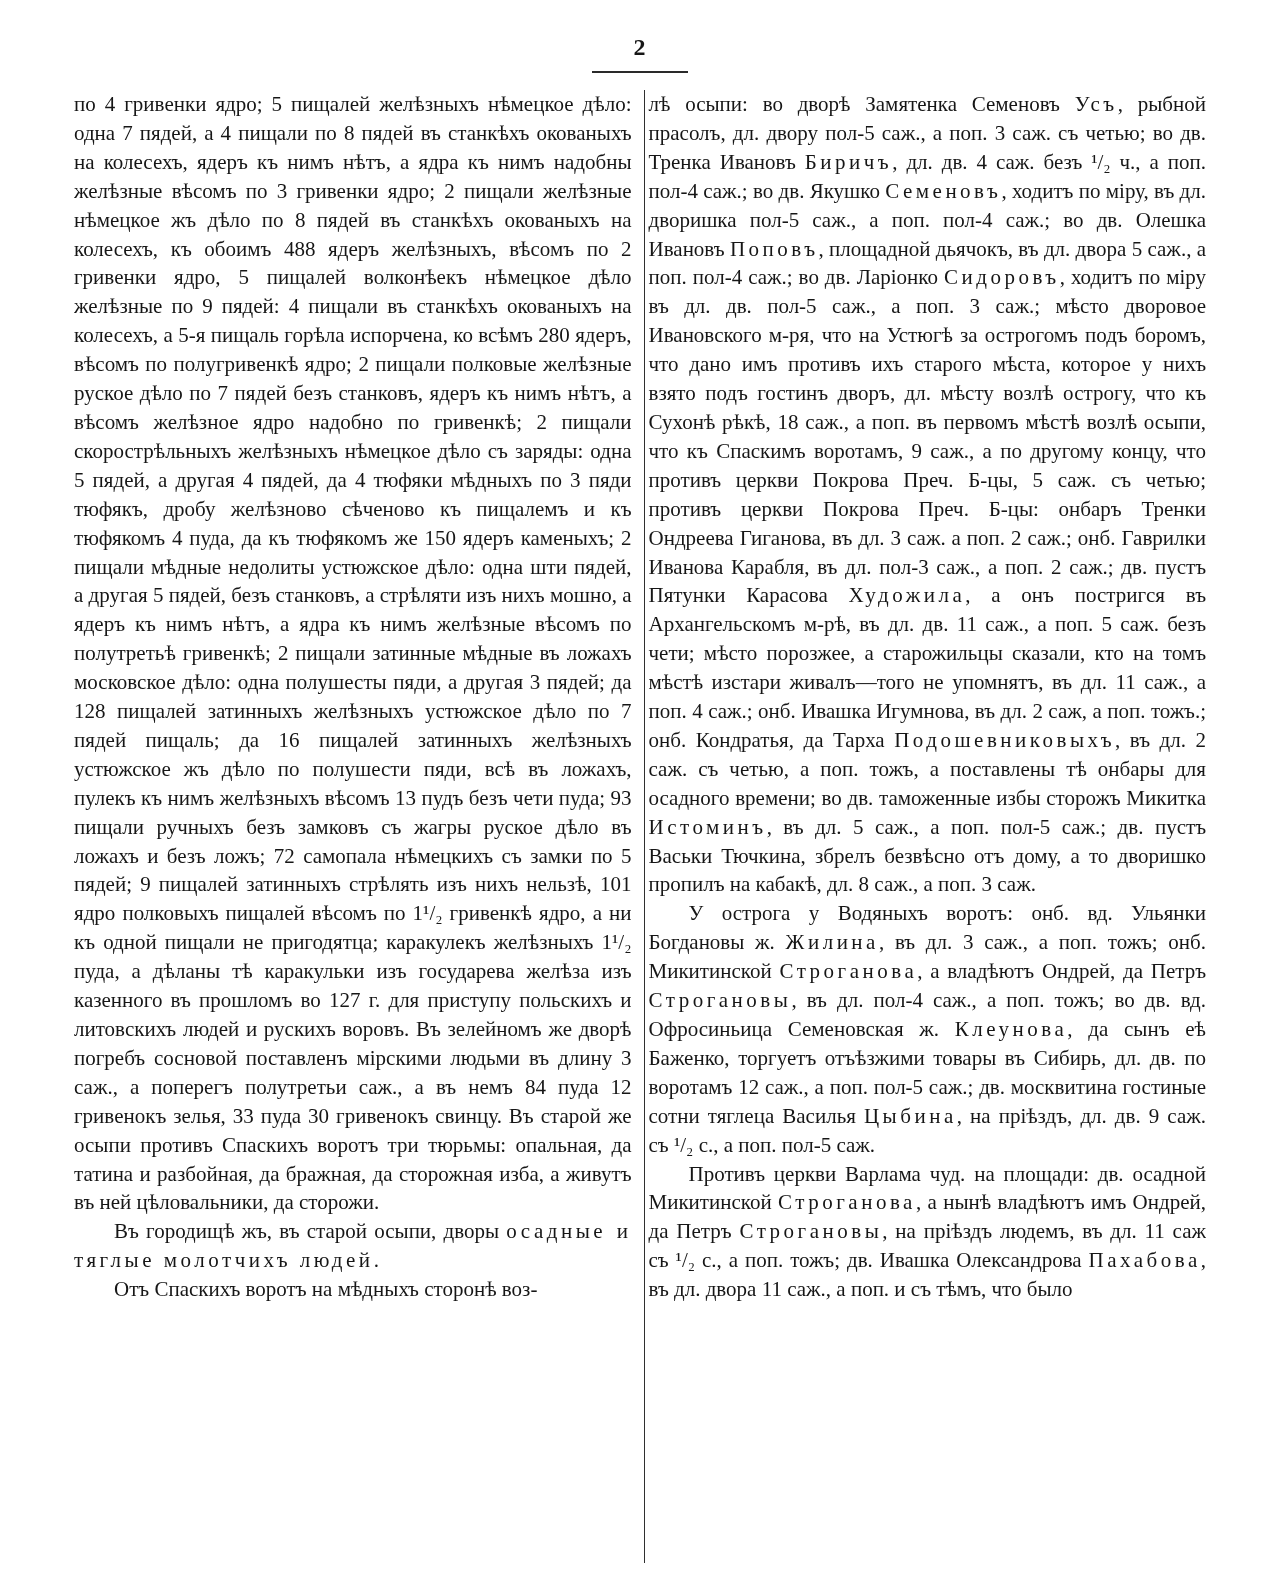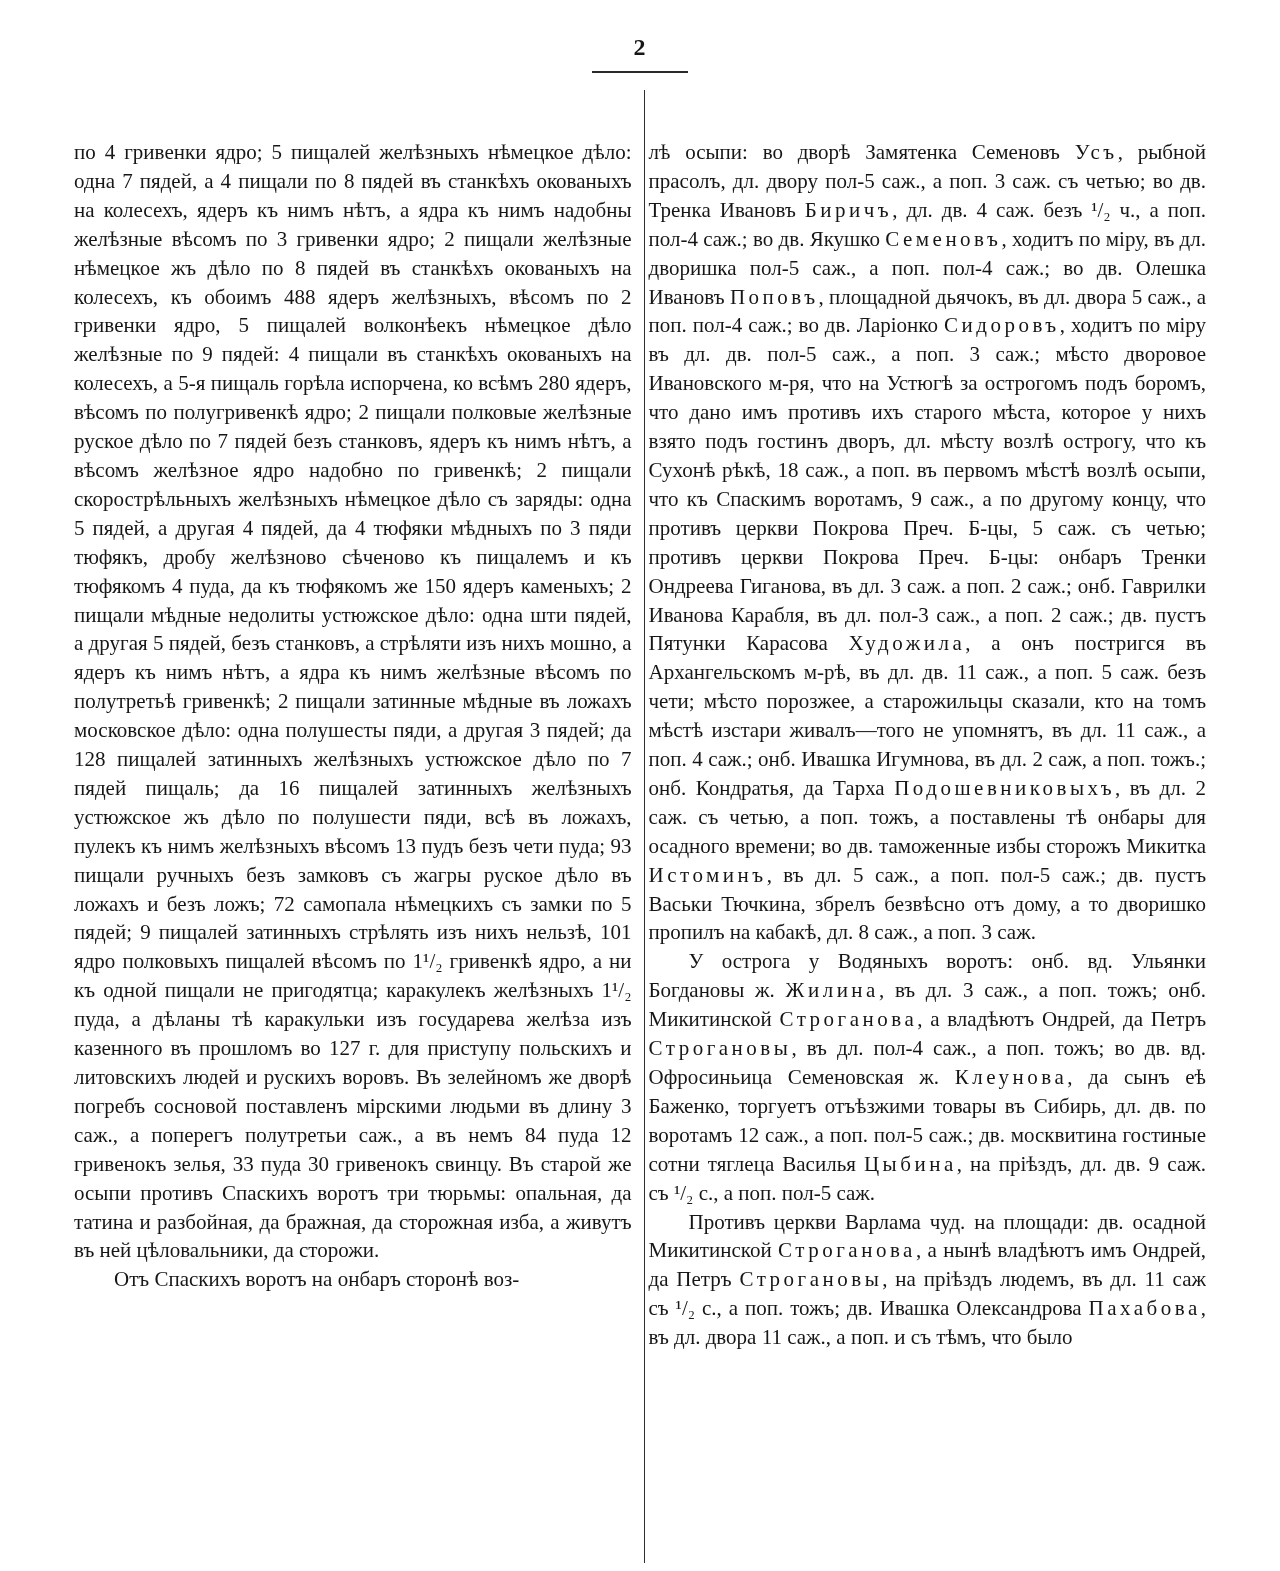--- a/index.html
+++ b/index.html
@@ -42,21 +42,20 @@
     bottom: 8px;
     display: flex;
     align-items: stretch;
   }
   .col {
     flex: 1 1 0;
     font-size: 21px;
     line-height: 28.9px;
     text-align: justify;
     overflow: hidden;
-    margin-top: 48px;
   }
   .col-left { padding-right: 12px; }
   .col-right { padding-left: 4px; }
   .divider {
     width: 1px;
     background: #2f2f2f;
   }
   p.para {
     margin: 0;
     text-indent: 40px;
@@ -70,21 +69,22 @@
 </style>
 </head>
 <body>
 
 <div class="page" style="--paper: #ffffff; --ink: #161616;">
   <div class="page-number">2</div>
   <div class="page-rule"></div>
   <div class="columns">
     <div class="col col-left">
         <p class="para noindent"><span>по 4 гривенки ядро; 5 пищалей желѣзныхъ нѣмецкое дѣло: одна 7 пядей, а 4 пищали по 8 пядей въ станкѣхъ окованыхъ на колесехъ, ядеръ къ нимъ нѣтъ, а ядра къ нимъ надобны желѣзные вѣсомъ по 3 гривенки ядро; 2 пищали желѣзные нѣмецкое жъ дѣло по 8 пядей въ станкѣхъ окованыхъ на колесехъ, къ обоимъ 488 ядеръ желѣзныхъ, вѣсомъ по 2 гривенки ядро, 5 пищалей волконѣекъ нѣмецкое дѣло желѣзные по 9 пядей: 4 пищали въ станкѣхъ окованыхъ на колесехъ, а 5-я пищаль горѣла испорчена, ко всѣмъ 280 ядеръ, вѣсомъ по полугривенкѣ ядро; 2 пищали полковые желѣзные руское дѣло по 7 пядей безъ станковъ, ядеръ къ нимъ нѣтъ, а вѣсомъ желѣзное ядро надобно по гривенкѣ; 2 пищали скорострѣльныхъ желѣзныхъ нѣмецкое дѣло съ заряды: одна 5 пядей, а другая 4 пядей, да 4 тюфяки мѣдныхъ по 3 пяди тюфякъ, дробу желѣзново сѣченово къ пищалемъ и къ тюфякомъ 4 пуда, да къ тюфякомъ же 150 ядеръ каменыхъ; 2 пищали мѣдные недолиты устюжское дѣло: одна шти пядей, а другая 5 пядей, безъ станковъ, а стрѣляти изъ нихъ мошно, а ядеръ къ нимъ нѣтъ, а ядра къ нимъ желѣзные вѣсомъ по полутретьѣ гривенкѣ; 2 пищали затинные мѣдные въ ложахъ московское дѣло: одна полушесты пяди, а другая 3 пядей; да 128 пищалей затинныхъ желѣзныхъ устюжское дѣло по 7 пядей пищаль; да 16 пищалей затинныхъ желѣзныхъ устюжское жъ дѣло по полушести пяди, всѣ въ ложахъ, пулекъ къ нимъ желѣзныхъ вѣсомъ 13 пудъ безъ чети пуда; 93 пищали ручныхъ безъ замковъ съ жагры руское дѣло въ ложахъ и безъ ложъ; 72 самопала нѣмецкихъ съ замки по 5 пядей; 9 пищалей затинныхъ стрѣлять изъ нихъ нельзѣ, 101 ядро полковыхъ пищалей вѣсомъ по 1¹/₂ гривенкѣ ядро, а ни къ одной пищали не пригодятца; каракулекъ желѣзныхъ 1¹/₂ пуда, а дѣланы тѣ каракульки изъ государева желѣза изъ казенного въ прошломъ во 127 г. для приступу польскихъ и литовскихъ людей и рускихъ воровъ. Въ зелейномъ же дворѣ погребъ сосновой поставленъ мірскими людьми въ длину 3 саж., а поперегъ полутретьи саж., а въ немъ 84 пуда 12 гривенокъ зелья, 33 пуда 30 гривенокъ свинцу. Въ старой же осыпи противъ Спаскихъ воротъ три тюрьмы: опальная, да татина и разбойная, да бражная, да сторожная изба, а живутъ въ ней цѣловальники, да сторожи.</span></p>
-        <p class="para"><span>Отъ Спаскихъ воротъ на онбаръ сторонѣ воз-</span></p>
+        <p class="para"><span>Въ городищѣ жъ, въ старой осыпи, дворы </span><span class="spaced">осадные и тяглые молотчихъ людей</span><span>.</span></p>
+        <p class="para"><span>Отъ Спаскихъ воротъ на мѣдныхъ сторонѣ воз-</span></p>
       </div>
     <div class="divider"></div>
     <div class="col col-right">
         <p class="para noindent"><span>лѣ осыпи: во дворѣ Замятенка Семеновъ </span><span class="spaced">Усъ</span><span>, рыбной прасолъ, дл. двору пол-5 саж., а поп. 3 саж. съ четью; во дв. Тренка Ивановъ </span><span class="spaced">Биричъ</span><span>, дл. дв. 4 саж. безъ ¹/₂ ч., а поп. пол-4 саж.; во дв. Якушко </span><span class="spaced">Семеновъ</span><span>, ходитъ по міру, въ дл. дворишка пол-5 саж., а поп. пол-4 саж.; во дв. Олешка Ивановъ </span><span class="spaced">Поповъ</span><span>, площадной дьячокъ, въ дл. двора 5 саж., а поп. пол-4 саж.; во дв. Ларіонко </span><span class="spaced">Сидоровъ</span><span>, ходитъ по міру въ дл. дв. пол-5 саж., а поп. 3 саж.; мѣсто дворовое Ивановского м-ря, что на Устюгѣ за острогомъ подъ боромъ, что дано имъ противъ ихъ старого мѣста, которое у нихъ взято подъ гостинъ дворъ, дл. мѣсту возлѣ острогу, что къ Сухонѣ рѣкѣ, 18 саж., а поп. въ первомъ мѣстѣ возлѣ осыпи, что къ Спаскимъ воротамъ, 9 саж., а по другому концу, что противъ церкви Покрова Преч. Б-цы, 5 саж. съ четью; противъ церкви Покрова Преч. Б-цы: онбаръ Тренки Ондреева Гиганова, въ дл. 3 саж. а поп. 2 саж.; онб. Гаврилки Иванова Карабля, въ дл. пол-3 саж., а поп. 2 саж.; дв. пустъ Пятунки Карасова </span><span class="spaced">Художила</span><span>, а онъ постригся въ Архангельскомъ м-рѣ, въ дл. дв. 11 саж., а поп. 5 саж. безъ чети; мѣсто порозжее, а старожильцы сказали, кто на томъ мѣстѣ изстари живалъ—того не упомнятъ, въ дл. 11 саж., а поп. 4 саж.; онб. Ивашка Игумнова, въ дл. 2 саж, а поп. тожъ.; онб. Кондратья, да Тарха </span><span class="spaced">Подошевниковыхъ</span><span>, въ дл. 2 саж. съ четью, а поп. тожъ, а поставлены тѣ онбары для осадного времени; во дв. таможенные избы сторожъ Микитка </span><span class="spaced">Истоминъ</span><span>, въ дл. 5 саж., а поп. пол-5 саж.; дв. пустъ Васьки Тючкина, збрелъ безвѣсно отъ дому, а то дворишко пропилъ на кабакѣ, дл. 8 саж., а поп. 3 саж.</span></p>
         <p class="para"><span>У острога у Водяныхъ воротъ: онб. вд. Ульянки Богдановы ж. </span><span class="spaced">Жилина</span><span>, въ дл. 3 саж., а поп. тожъ; онб. Микитинской </span><span class="spaced">Строганова</span><span>, а владѣютъ Ондрей, да Петръ </span><span class="spaced">Строгановы</span><span>, въ дл. пол-4 саж., а поп. тожъ; во дв. вд. Офросиньица Семеновская ж. </span><span class="spaced">Клеунова</span><span>, да сынъ еѣ Баженко, торгуетъ отъѣзжими товары въ Сибирь, дл. дв. по воротамъ 12 саж., а поп. пол-5 саж.; дв. москвитина гостиные сотни тяглеца Василья </span><span class="spaced">Цыбина</span><span>, на пріѣздъ, дл. дв. 9 саж. съ ¹/₂ с., а поп. пол-5 саж.</span></p>
         <p class="para"><span>Противъ церкви Варлама чуд. на площади: дв. осадной Микитинской </span><span class="spaced">Строганова</span><span>, а нынѣ владѣютъ имъ Ондрей, да Петръ </span><span class="spaced">Строгановы</span><span>, на пріѣздъ людемъ, въ дл. 11 саж съ ¹/₂ с., а поп. тожъ; дв. Ивашка Олександрова </span><span class="spaced">Пахабова</span><span>, въ дл. двора 11 саж., а поп. и съ тѣмъ, что было</span></p>
       </div>
   </div>
 </div>
 

